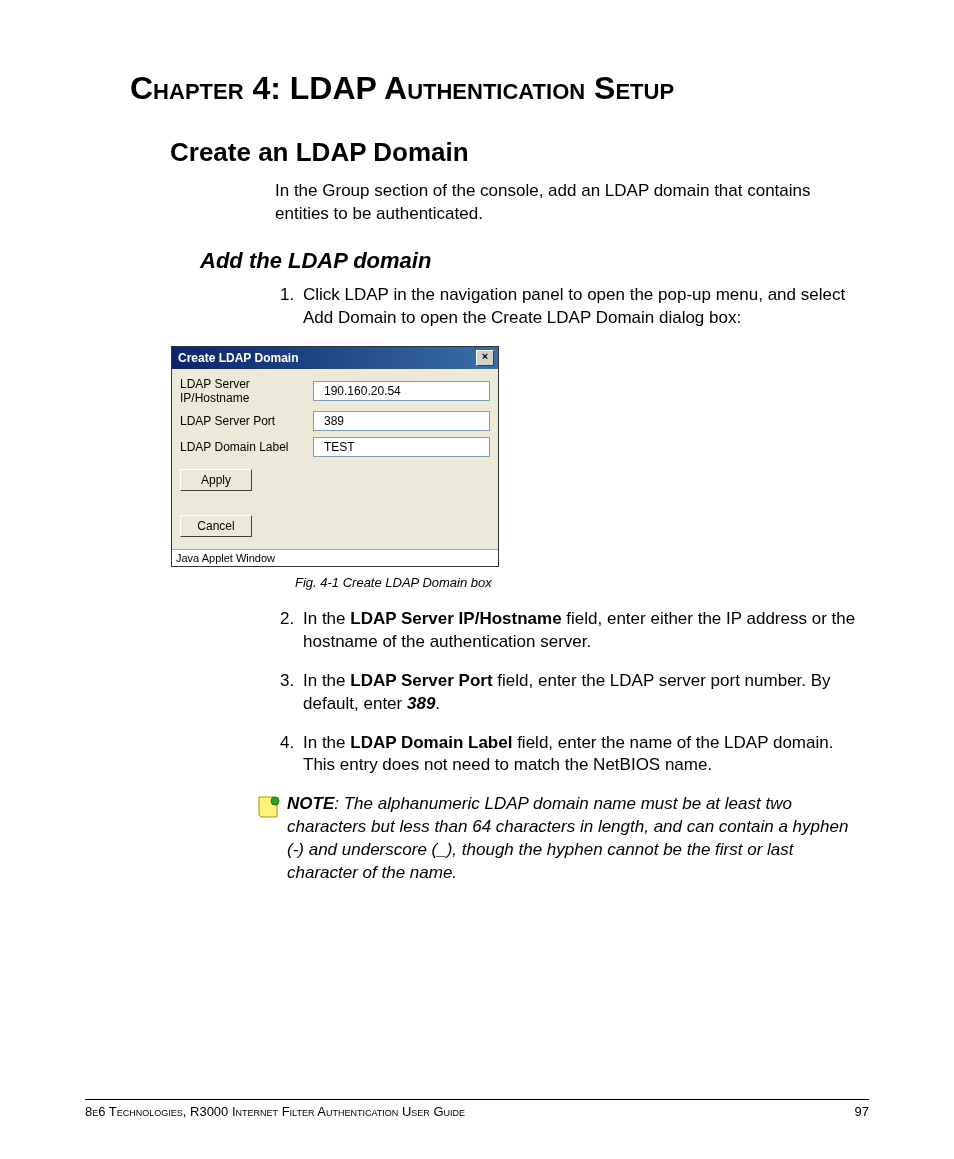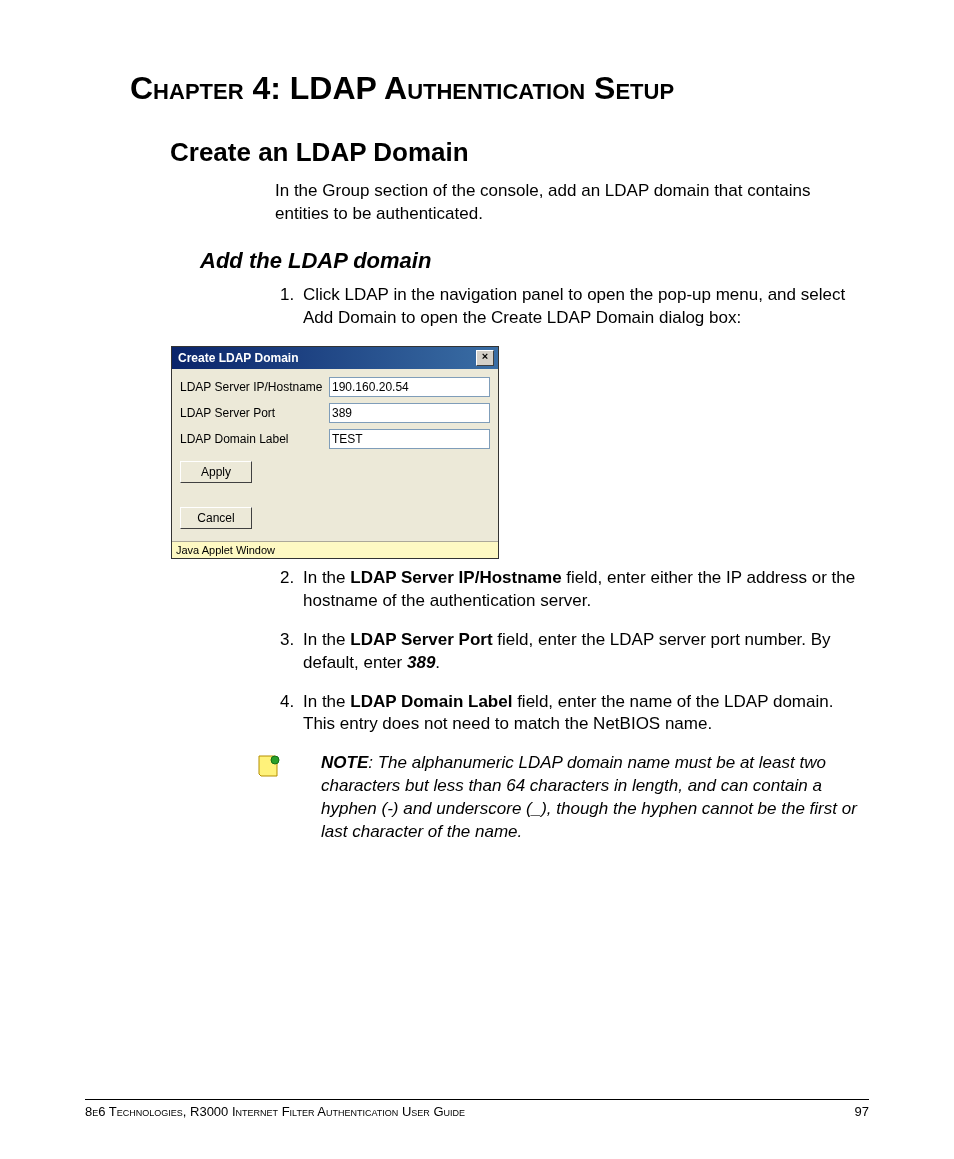--- a/index.html
+++ b/index.html
@@ -103,21 +103,21 @@
   .dlg-row {
     display:flex;
     align-items:center;
     margin-bottom:6px;
   }
   .dlg-row .lbl { width:160px; }
   .dlg-row input {
     flex:1;
     border:1px solid #7f9db9;
     font-size:12px;
-    padding:1px 2px;
+    padding:1px 10px;
     height:16px;
     background:#fff;
   }
   .dlg-buttons {
     display:flex;
     justify-content:center;
     gap:24px;
     padding:6px 0 8px 0;
     flex-direction:column;
   }
@@ -127,27 +127,26 @@
     font-size:12px;
     background:#ece9d8;
     border:1px solid #404040;
     border-top-color:#fff;
     border-left-color:#fff;
   }
   .applet-bar {
     border-top:1px solid #aca899;
     padding:2px 4px;
     font-size:11px;
-    background:#fef9c3;
+    background:#ffffff;
   }
   .note-block {
     display:flex;
     margin: 6px 0 0 170px;
     align-items:flex-start;
-    gap:34px;
   }
   .note-icon {
     flex:none;
     margin-right:6px;
     margin-top:2px;
   }
   .note-text {
     font-style: italic;
     font-size: 17px;
     line-height:1.35;
@@ -207,20 +206,21 @@
         </div>
         <div class="dlg-buttons">
           <button>Apply</button>
           <button>Cancel</button>
         </div>
       </div>
       <div class="applet-bar">Java Applet Window</div>
     </div>
   </div>
 
+  <div class="caption">Fig. 4-1  Create LDAP Domain box</div>
 
   <ol class="steps" start="2">
     <li>
       <span>In the </span><span class="strong">LDAP Server IP/Hostname</span><span> field, enter either the IP address or the hostname of the authentication server.</span>
     </li>
     <li>
       <span>In the </span><span class="strong">LDAP Server Port</span><span> field, enter the LDAP server port number. By default, enter </span><span class="strong em">389</span><span>.</span>
     </li>
     <li>
       <span>In the </span><span class="strong">LDAP Domain Label</span><span> field, enter the name of the LDAP domain. This entry does not need to match the NetBIOS name.</span>

